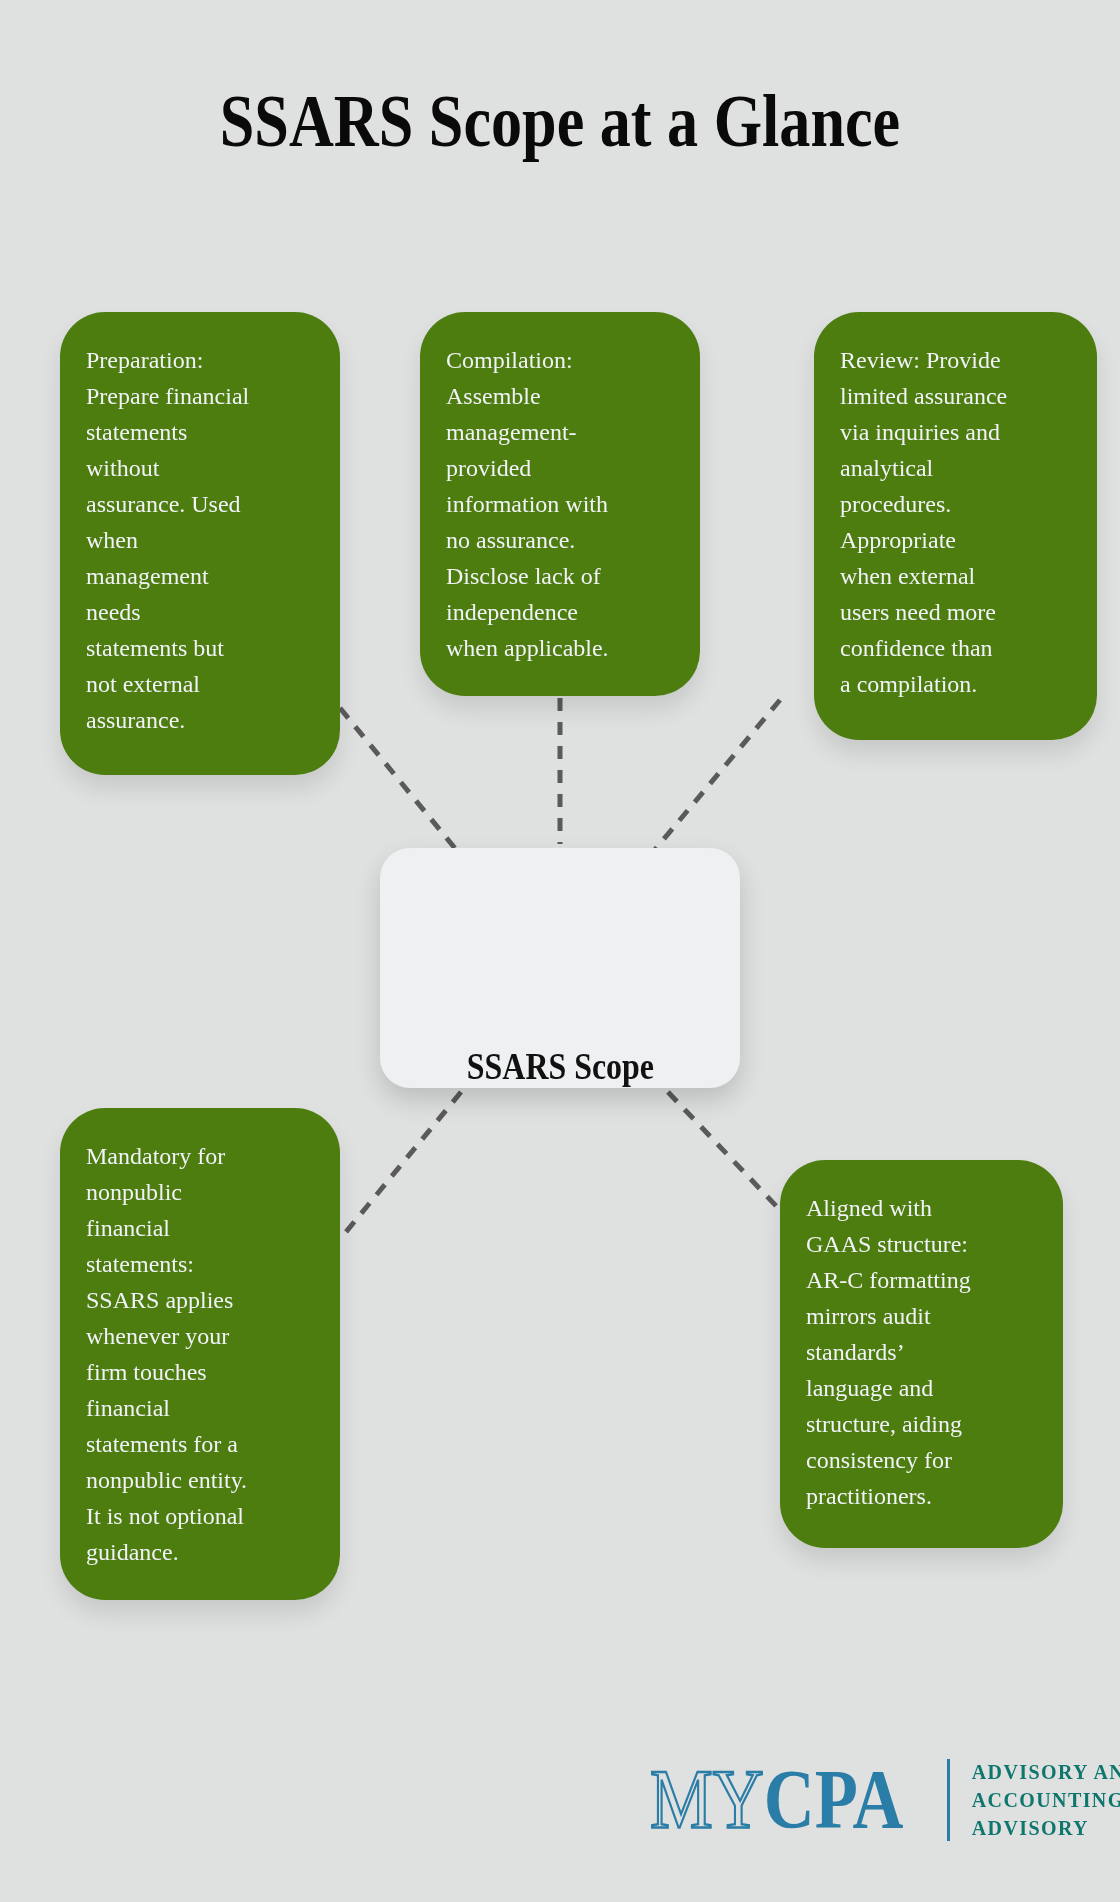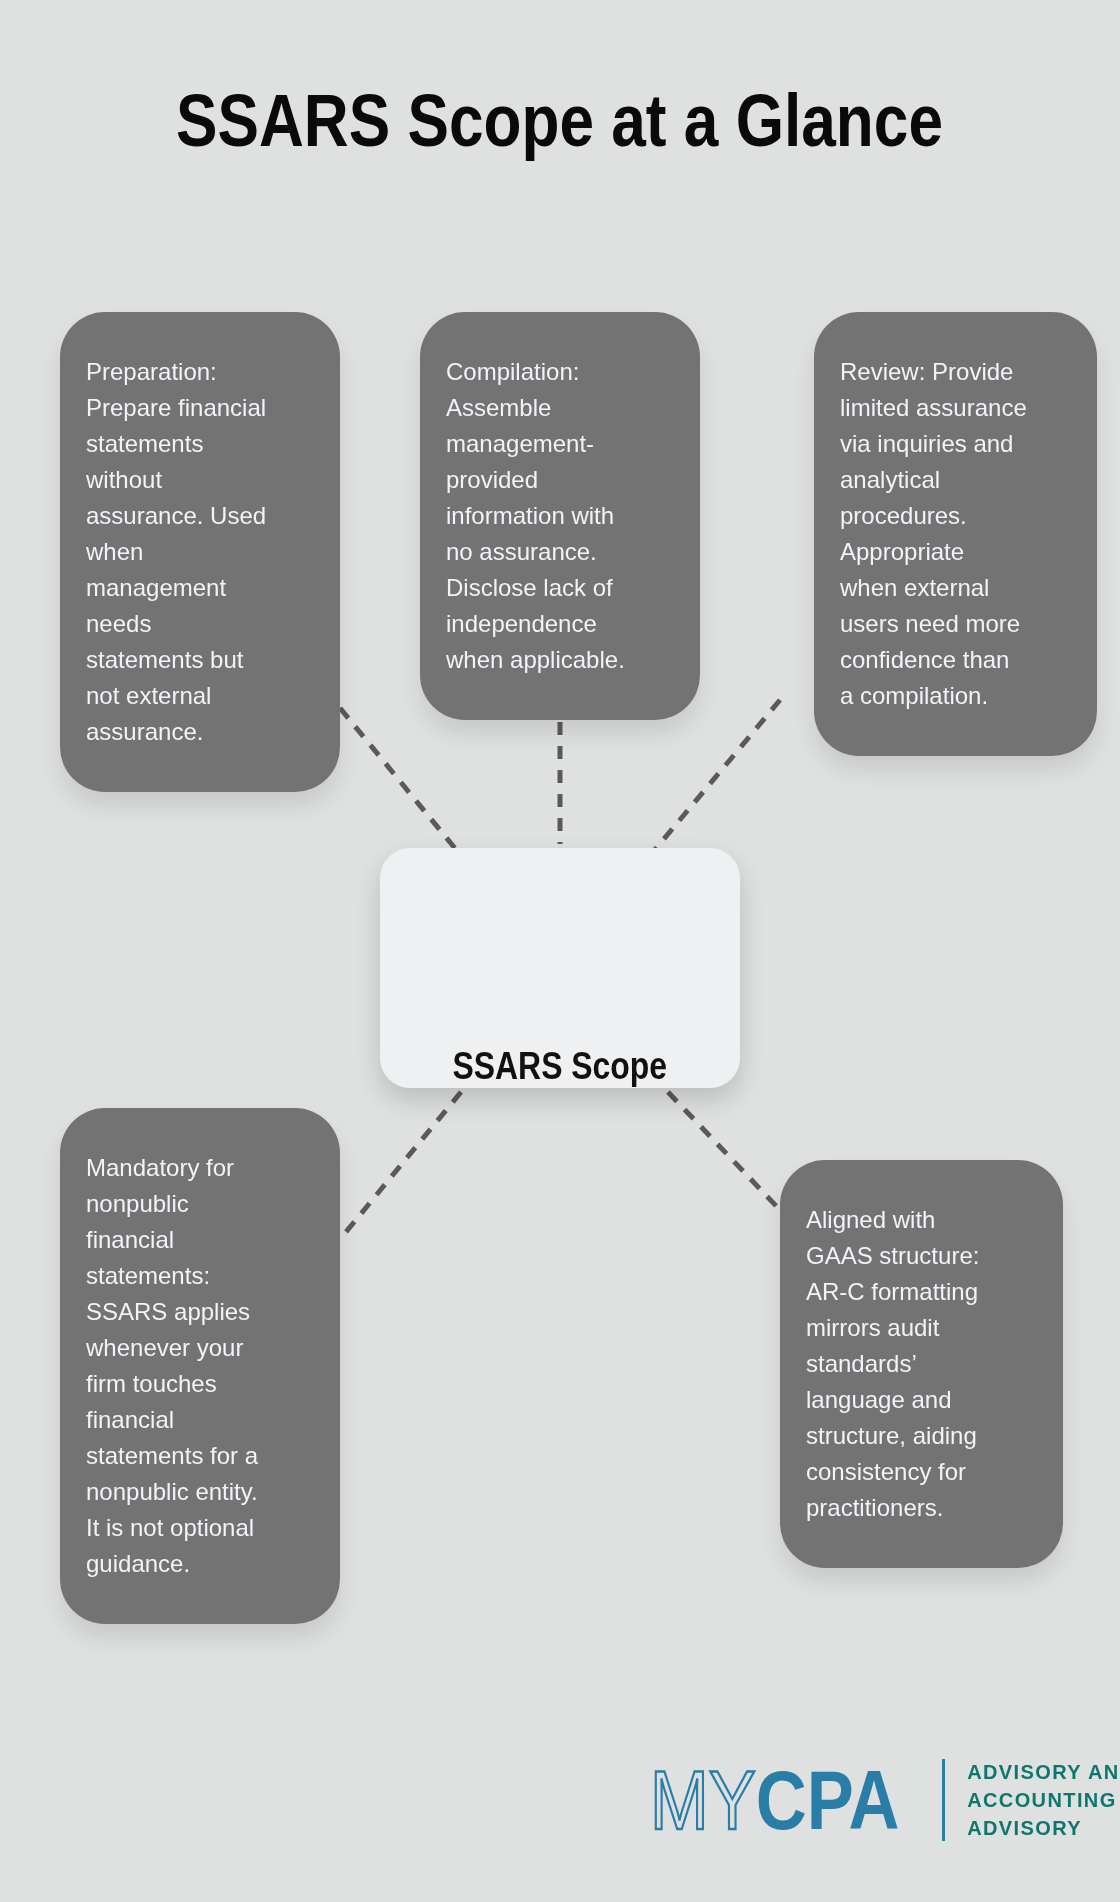--- a/index.html
+++ b/index.html
@@ -2,21 +2,21 @@
 <html><head>
 <meta charset="utf-8">
 <style>
   html,body{margin:0;padding:0;background:#dfe0e0;}
   .canvas{
     position:relative;
     width:1120px;
     height:1902px;
     background:#dfe0e0;
     overflow:hidden;
-    font-family:Liberation Sans, sans-serif;
+    font-family:Liberation Serif, serif;
   }
   
   .title{
     position:absolute;
     left:0; right:0; top:84px;
     margin:0;
     text-align:center;
     font-size:74px;
     font-weight:bold;
     color:#0a0a0a;
@@ -37,23 +37,23 @@
   .connectors line{
     stroke:#5a5a5a;
     stroke-width:5;
     stroke-dasharray:13 11;
   }
   
   .card{
     position:absolute;
     width:280px;
     box-sizing:border-box;
-    background:#737373;
+    background:#4d7c0f;
     border-radius:45px;
-    padding:42px 26px;
+    padding:30px 26px;
     box-shadow:0 14px 22px rgba(0,0,0,0.10);
   }
   .card p{
     margin:0;
     color:#f1f3f8;
     font-size:24px;
     line-height:36px;
     white-space:pre-line;
   }
   .card-1{left:60px;  top:312px;  min-height:463px;}

